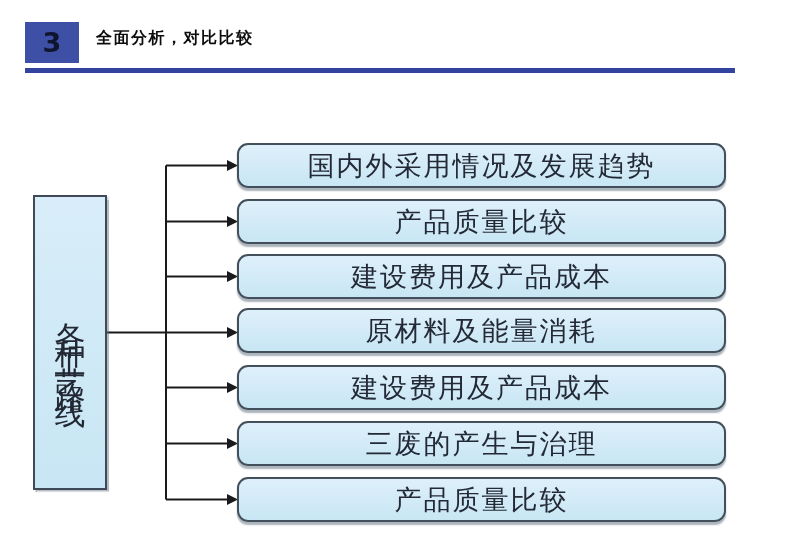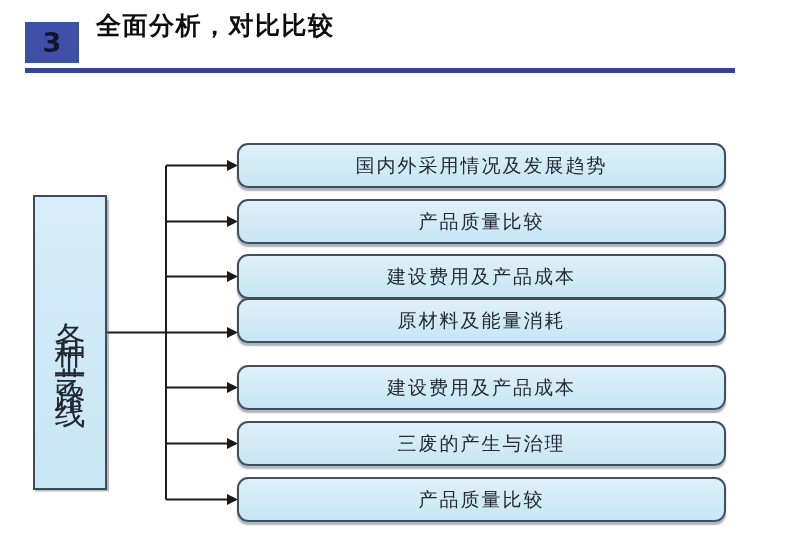--- a/index.html
+++ b/index.html
@@ -13,22 +13,22 @@
   
   .num-badge{
     position:absolute;left:25px;top:22px;
     width:54px;height:41px;
     background:#3d50a6;
     display:flex;align-items:center;justify-content:center;
     font-weight:bold;font-size:27px;color:#10142e;
     font-family:"DejaVu Sans", sans-serif;
   }
   .section-title{
-    position:absolute;left:96px;top:9px;margin:0;
-    font-size:25px;font-weight:bold;color:#0d0d0d;
+    position:absolute;left:96px;top:28px;margin:0;
+    font-size:16px;font-weight:bold;color:#0d0d0d;
     letter-spacing:1.5px;
     font-family:"DejaVu Sans","Liberation Sans",sans-serif;
   }
   .header-underline{
     position:absolute;left:25px;top:68px;
     width:710px;height:5px;background:#3244a0;
   }
   
   .connector-layer{
     position:absolute;left:0;top:0;width:792px;height:555px;
@@ -55,21 +55,21 @@
   .branch-box{
     position:absolute;left:237px;
     width:489px;height:45px;
     background:linear-gradient(180deg,#def0fa 0%,#c8e6f4 100%);
     border:2px solid #43505c;
     border-radius:11px;
     box-shadow:0 2.5px 1.5px rgba(90,105,125,.5);
     display:flex;align-items:center;justify-content:center;
     box-sizing:border-box;
     font-family:"DejaVu Serif","Liberation Serif",serif;
-    font-size:19px;color:#232a36;
+    font-size:27px;color:#232a36;
     letter-spacing:2px;
     white-space:nowrap;
   }
 </style>
 </head>
 <body>
 
 <div class="slide">
 
   <div class="num-badge">
@@ -101,18 +101,18 @@
     </g>
   </svg>
 
   <div class="source-box">
     <span class="vtext">各种工艺路线</span>
   </div>
 
   <div class="branch-box" style="top:143px">国内外采用情况及发展趋势</div>
   <div class="branch-box" style="top:199px">产品质量比较</div>
   <div class="branch-box" style="top:254px">建设费用及产品成本</div>
-  <div class="branch-box" style="top:298px">原材料及能量消耗</div>
+  <div class="branch-box" style="top:308px">原材料及能量消耗</div>
   <div class="branch-box" style="top:421px">三废的产生与治理</div>
   <div class="branch-box" style="top:365px">建设费用及产品成本</div>
   <div class="branch-box" style="top:477px">产品质量比较</div>
 
 </div>
 
 </body></html>

